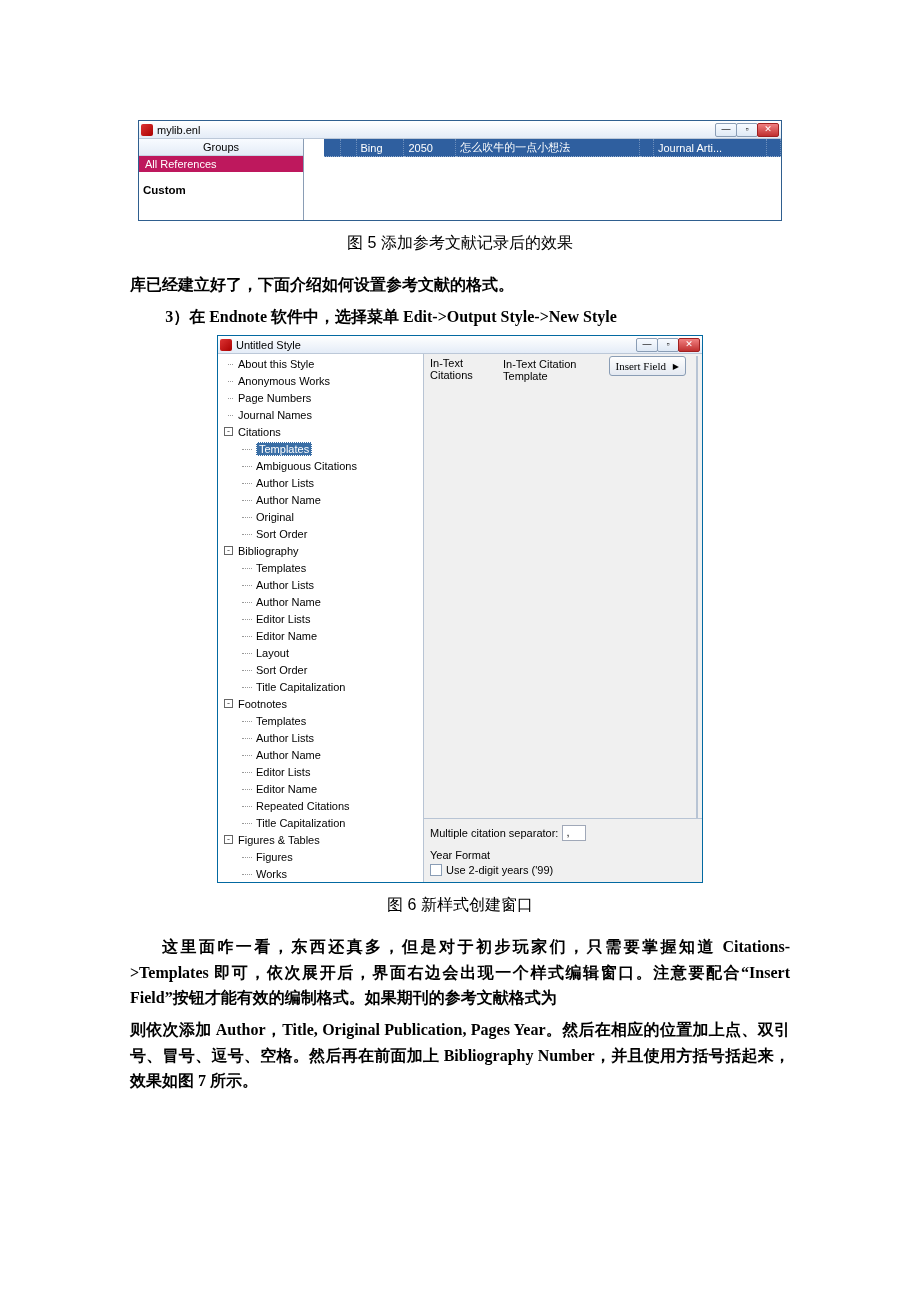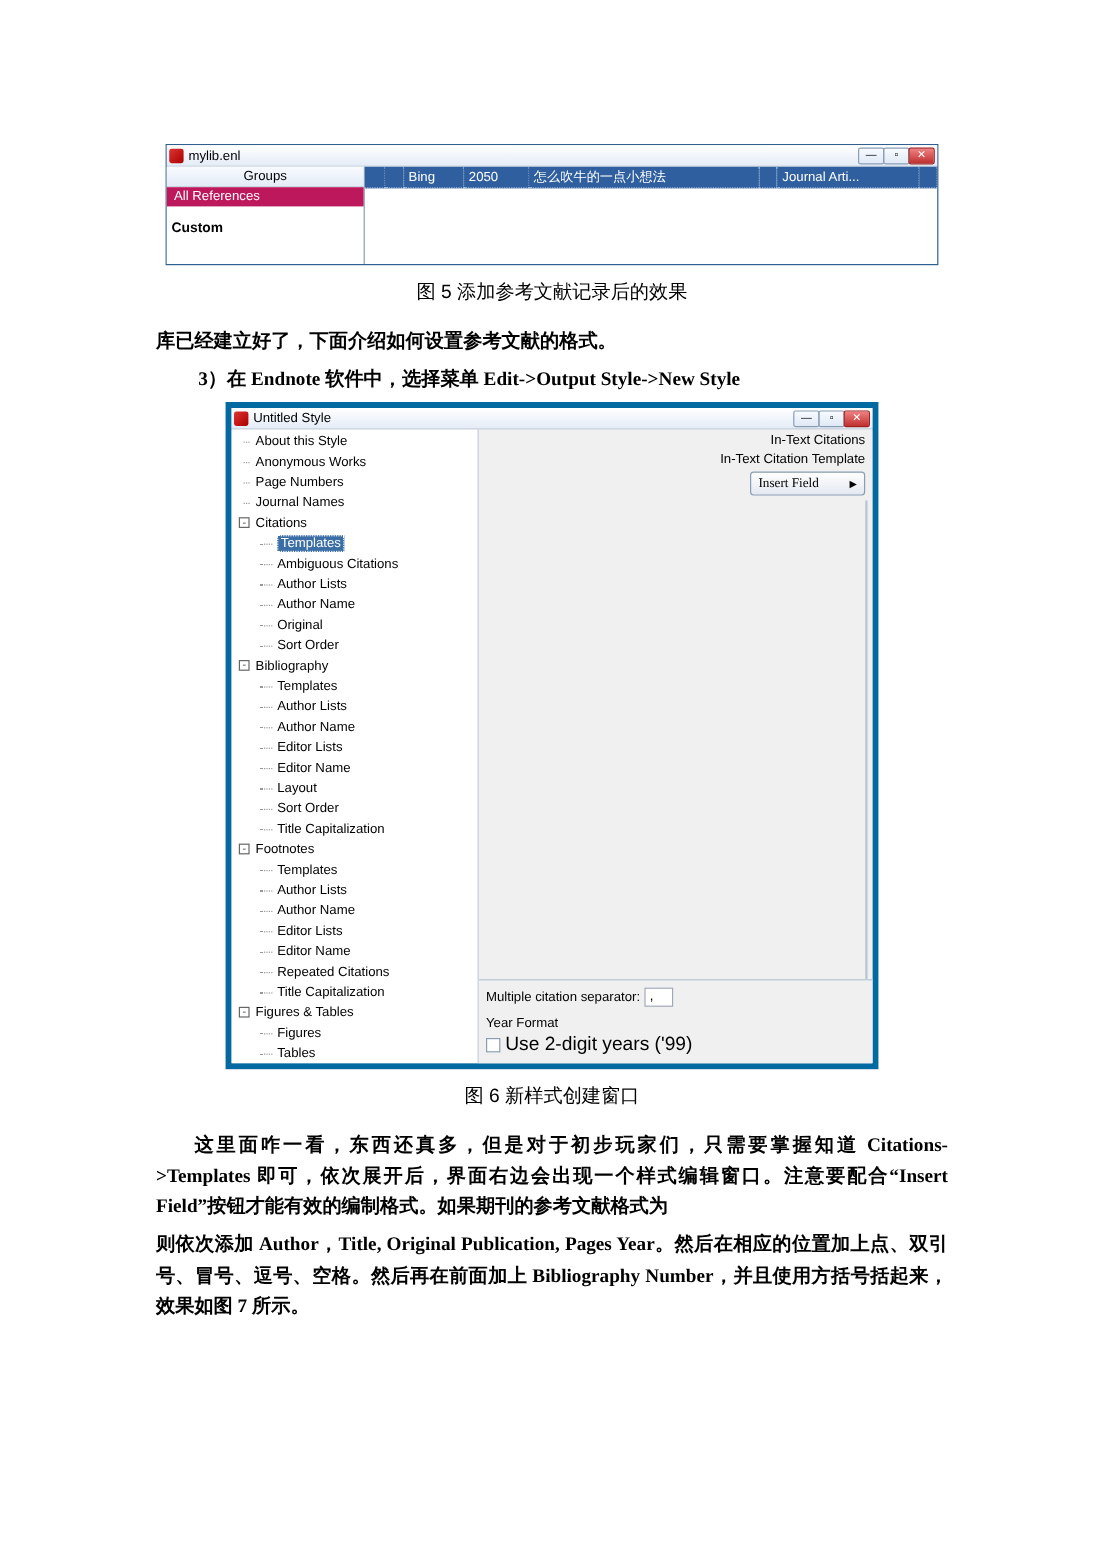--- a/index.html
+++ b/index.html
@@ -47,21 +47,21 @@
     border-radius: 2px;
     margin-left: -1px;
     display: flex; align-items: center; justify-content: center;
     font-size: 9px; line-height: 1;
   }
   .win-btn.close {
     background: linear-gradient(#f08080, #c03030);
     border-color: #a02020;
     color: #fff;
   }
-  .win5-body { flex: 1; display: flex; font-size: 11px; }
+  .win5-body { flex: 1; display: flex; font-size: 11px; gap: 20px; }
   .win5-left {
     width: 165px;
     border-right: 1px solid #8a9db5;
     background: #fff;
   }
   .groups-hdr {
     background: linear-gradient(#f8fbff, #e4ecf7);
     padding: 2px 10px;
     border-bottom: 1px solid #c7d3e3;
     text-align: center;
@@ -113,23 +113,23 @@
     line-height: 1.6;
     margin: 6px 0;
     text-align: justify;
     font-weight: bold;
   }
   .bodytext.indent { text-indent: 2em; }
   .bodytext.num { text-indent: 2.2em; }
 
   
   .win6 {
-    width: 544px;
+    width: 486px;
     margin: 6px auto 0;
-    border: 5px solid #0369a1;
+    border: 1px solid #0369a1;
     background: #f0f0f0;
     font-size: 11px;
     font-family: "Tahoma", "Microsoft YaHei", sans-serif;
   }
   .win6-title {
     background: linear-gradient(#fff, #e4ecf7);
     height: 18px;
     display: flex;
     align-items: center;
     justify-content: space-between;
@@ -192,22 +192,21 @@
 
   .win6-pane {
     flex: 1;
     display: flex;
     flex-direction: column;
     background: #f0f0f0;
   }
   .pane-top {
     flex: 1;
     display: flex;
-    flex-direction: column;
-    align-items: flex-end;
+    flex-direction: row;
   }
   .pane-header {
     font-size: 11px;
     padding: 3px 6px 0;
     color: #000;
   }
   .pane-sub {
     font-size: 11px;
     padding: 4px 6px 2px;
   }
@@ -239,21 +238,21 @@
   }
   .sep-row { display: flex; align-items: center; font-size: 11px; margin-bottom: 8px; }
   .sep-input {
     width: 24px; height: 16px;
     border: 1px solid #a0a8b8;
     background: #fff;
     margin-left: 4px;
     padding: 0 3px;
     font-size: 11px;
   }
-  .chkrow { display: flex; align-items: center; font-size: 16px; gap: 4px; }
+  .chkrow { display: flex; align-items: center; font-size: 11px; gap: 4px; }
   .chk {
     width: 12px; height: 12px;
     border: 1px solid #8a9db5;
     background: #fff;
   }
 
   .code-line {
     background: #d6d6d6;
     font-family: Calibri, "Microsoft YaHei", serif;
     font-size: 16px;
@@ -349,21 +348,21 @@
         <div class="tree-item lvl2"><span class="dash"></span><span>Templates</span></div>
         <div class="tree-item lvl2"><span class="dash"></span><span>Author Lists</span></div>
         <div class="tree-item lvl2"><span class="dash"></span><span>Author Name</span></div>
         <div class="tree-item lvl2"><span class="dash"></span><span>Editor Lists</span></div>
         <div class="tree-item lvl2"><span class="dash"></span><span>Editor Name</span></div>
         <div class="tree-item lvl2"><span class="dash"></span><span>Repeated Citations</span></div>
         <div class="tree-item lvl2"><span class="dash"></span><span>Title Capitalization</span></div>
 
         <div class="tree-item group"><span class="gicon">-</span><span>Figures &amp; Tables</span></div>
         <div class="tree-item lvl2"><span class="dash"></span><span>Figures</span></div>
-        <div class="tree-item lvl2"><span class="dash"></span><span>Tables</span></div>
+        <div class="tree-item lvl2"><span class="dash"></span><span>Works</span></div>
 
       </div>
 
       <div class="win6-pane">
         <div class="pane-top">
           <div class="pane-header">In-Text Citations</div>
           <div class="pane-sub">In-Text Citation Template</div>
           <div class="insert-btn">
             <span>Insert Field</span>
             <span class="arrow">▶</span>

